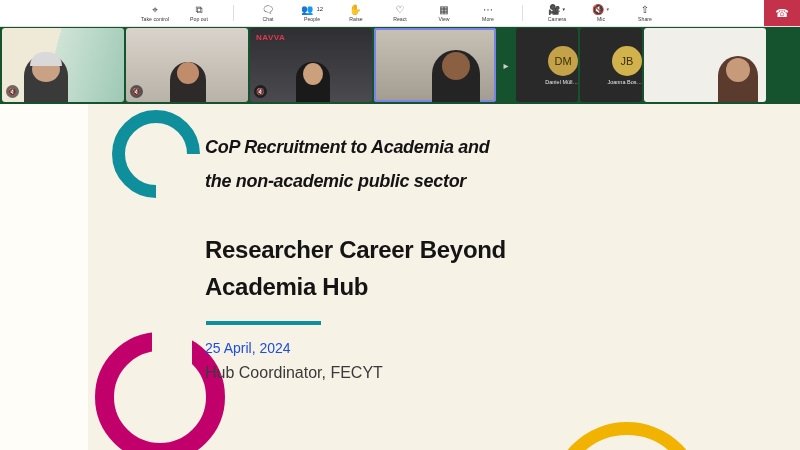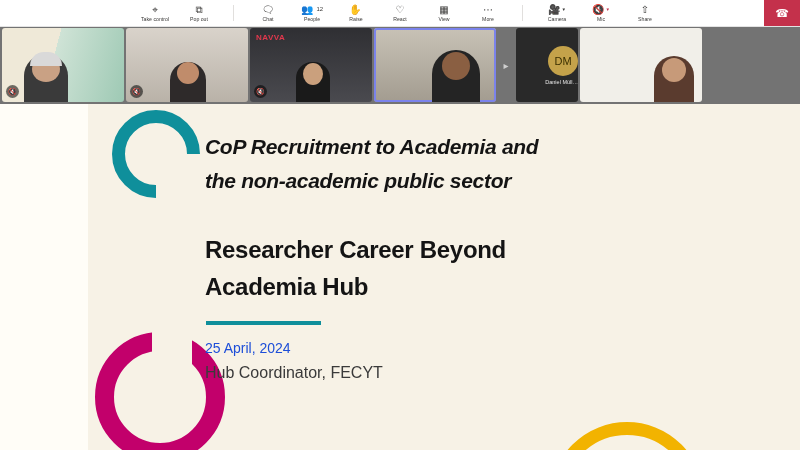--- a/index.html
+++ b/index.html
@@ -31,21 +31,21 @@
   .tb-right{position:absolute;right:0;top:0;height:26px;display:flex;align-items:center;}
   .leave{
     background:#c4314b;color:#fff;height:26px;width:36px;
     display:flex;align-items:center;justify-content:center;font-size:11px;
   }
   .mic-red{color:#c4314b;}
 
   
   .strip{
     position:absolute;left:0;top:26px;width:800px;height:78px;
-    background:#737373;display:flex;align-items:center;gap:2px;padding:0 2px;
+    background:#14532d;display:flex;align-items:center;gap:2px;padding:0 2px;
     box-sizing:border-box;z-index:19;
   }
   .tile{
     position:relative;width:122px;height:74px;border-radius:3px;overflow:hidden;
     flex:0 0 auto;background:#2b2b2b;
   }
   .tile.sel{outline:2px solid #7b83eb;outline-offset:-2px;}
   .tile .mic{
     position:absolute;left:4px;bottom:4px;width:13px;height:13px;border-radius:50%;
     background:rgba(0,0,0,.55);color:#fff;font-size:7px;
@@ -89,21 +89,21 @@
   .slide-left{position:absolute;left:0;top:0;width:88px;height:346px;background:#fffdf7;}
   .ring{position:absolute;border-radius:50%;border-style:solid;}
   .ring-teal{left:112px;top:6px;width:62px;height:62px;border-width:13px;border-color:#0f8f9b;
     clip-path:polygon(0 0,100% 0,100% 50%,50% 50%,50% 100%,0 100%);}
   .ring-pink{left:95px;top:228px;width:92px;height:92px;border-width:19px;border-color:#c2006b;}
   .ring-pink-cut{position:absolute;left:152px;top:228px;width:40px;height:34px;background:#f7f2e6;}
   .ring-yellow{left:550px;top:318px;width:128px;height:128px;border-width:13px;border-color:#f2b300;}
 
   .title-it{
     position:absolute;left:205px;top:26px;width:520px;
-    font-style:italic;font-weight:bold;font-size:21px;line-height:34px;color:#141414;
+    font-style:italic;font-weight:bold;font-size:18px;line-height:34px;color:#141414;
     letter-spacing:-.3px;
   }
   .title-main{
     position:absolute;left:205px;top:127px;width:520px;
     font-weight:bold;font-size:24px;line-height:37px;color:#141414;letter-spacing:-.3px;
   }
   .rule{position:absolute;left:206px;top:217px;width:115px;height:4px;background:#0f8f9b;}
   .date{position:absolute;left:205px;top:236px;font-size:14px;color:#1d4ed8;}
   .role{position:absolute;left:205px;top:260px;font-size:16px;color:#3a3a3a;}
 </style>
@@ -211,20 +211,24 @@
       <div class="face"></div>
     </div>
 
     <div class="strip-next">▸</div>
 
     <div class="av-tile">
       <div class="av">DM</div>
       <div class="av-nm">Daniel Müll…</div>
     </div>
 
+    <div class="av-tile">
+      <div class="av b">JB</div>
+      <div class="av-nm">Joanna Bos…</div>
+    </div>
 
     <div class="tile v5">
       <div class="head"></div>
       <div class="face"></div>
     </div>
   </div>
 
   <div class="slide">
     <div class="slide-left"></div>
 

